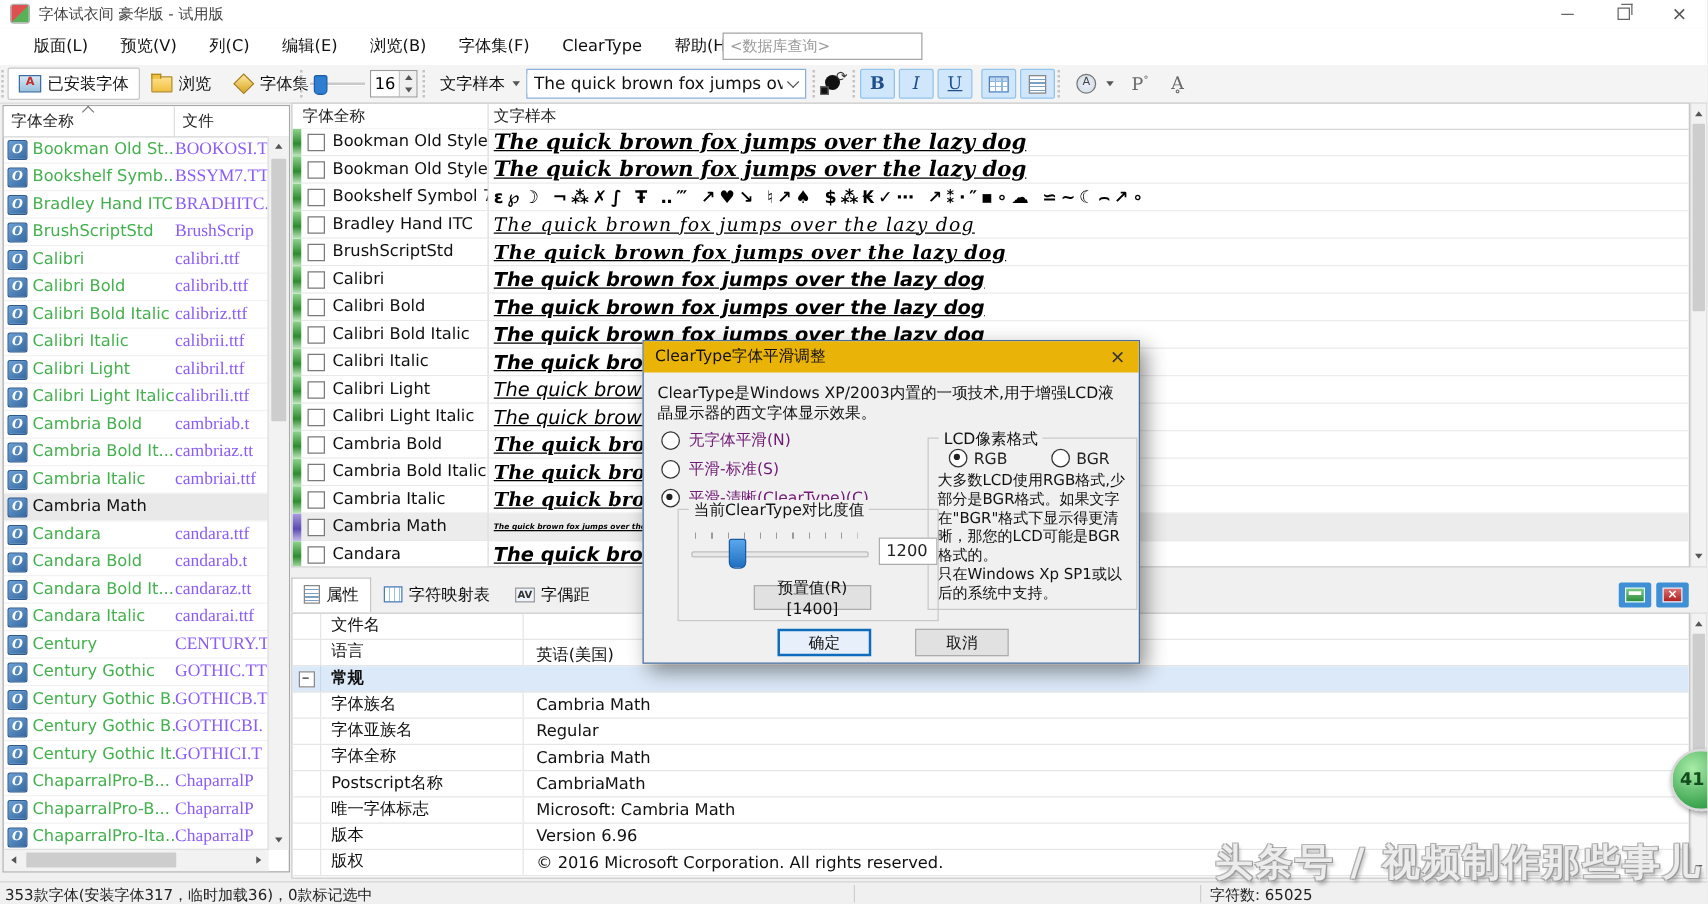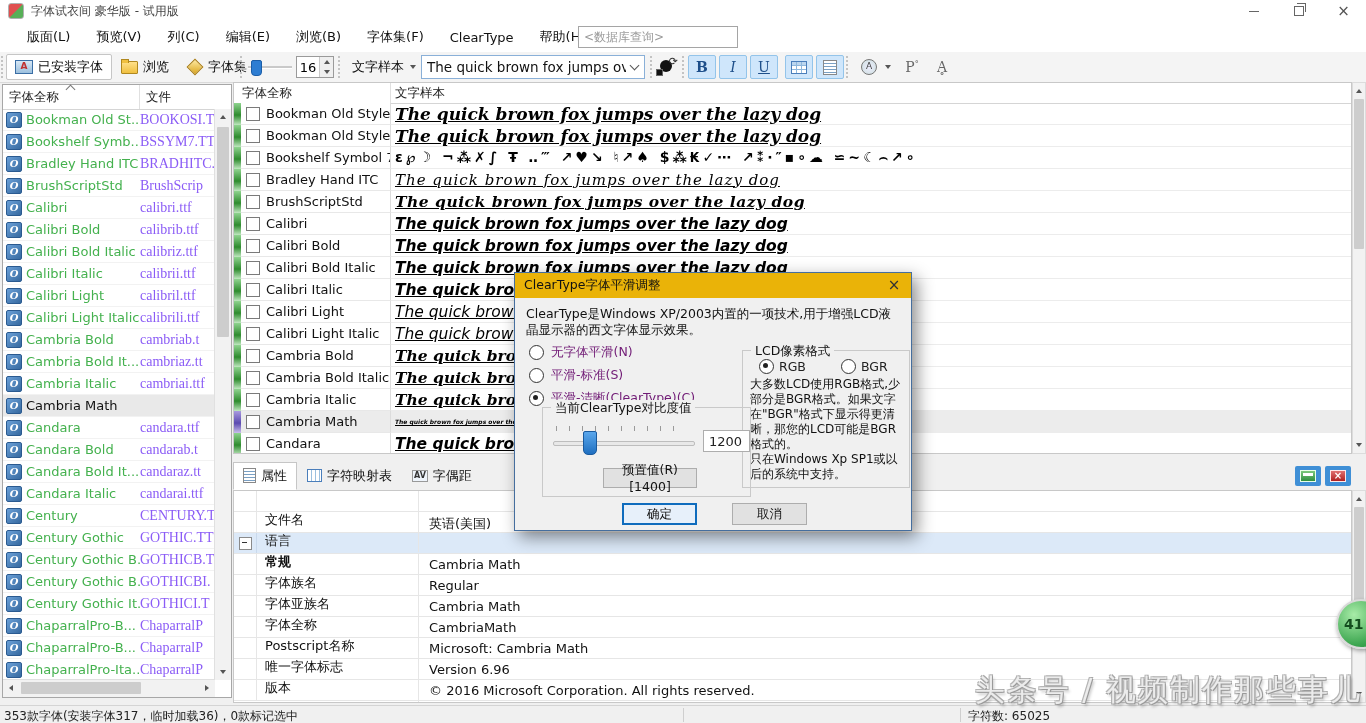--- a/index.html
+++ b/index.html
@@ -132,21 +132,21 @@
   .icn-av{font-size:8px;font-weight:bold;color:#333;border:1px solid #999;background:#eef4fb;padding:0 1px;line-height:10px;}
   .bp-winbtns{position:absolute;left:1295px;top:466px;display:flex;gap:4px;}
   .bp-winbtn{width:26px;height:20px;border-radius:2px;background:#3f8fd6;display:flex;align-items:center;justify-content:center;}
   .icn-green{width:16px;height:12px;background:linear-gradient(#7cc97c,#2f8f3f);border:1px solid #e8ffe8;box-sizing:border-box;position:relative;}
   .icn-green::after{content:"";position:absolute;left:2px;top:2px;right:2px;height:3px;background:#fff;}
   .icn-red{width:16px;height:12px;background:linear-gradient(#e07070,#b02020);border:1px solid #ffe8e8;box-sizing:border-box;
            color:#fff;font-size:10px;line-height:10px;text-align:center;font-weight:bold;}
   .prop-table{position:absolute;left:233px;top:490px;width:1119px;height:213px;background:#fff;border:1px solid #c8c8c8;box-sizing:border-box;overflow:hidden;}
   .prop-row{display:flex;height:21px;box-sizing:border-box;border-bottom:1px solid #e6e6e6;}
   .prop-exp{flex:none;width:23px;box-sizing:border-box;border-right:1px solid #e6e6e6;display:flex;align-items:center;justify-content:center;}
-  .prop-label{flex:none;width:162px;box-sizing:border-box;border-right:1px solid #e6e6e6;padding:20px 8px;font-size:13px;color:#111;white-space:nowrap;overflow:hidden;}
+  .prop-label{flex:none;width:162px;box-sizing:border-box;border-right:1px solid #e6e6e6;padding:0 8px;font-size:13px;color:#111;white-space:nowrap;overflow:hidden;}
   .prop-value{flex:1;padding:3px 10px;font-size:13px;color:#111;white-space:nowrap;overflow:hidden;}
   .prop-row.group{background:#dce9f8;}
   .prop-row.group .prop-label{font-weight:bold;border-right:none;}
   .prop-row.group .prop-exp{border-right:1px solid #c9d9ec;}
   .exp-box{width:11px;height:11px;border:1px solid #8a8a8a;background:#fff;position:relative;}
   .exp-box::after{content:"";position:absolute;left:2px;top:4.5px;width:5px;height:1px;background:#333;}
   .bp-vscroll{position:absolute;left:1352px;top:490px;width:14px;height:213px;background:#f2f2f2;border:1px solid #dcdcdc;box-sizing:border-box;}
 
   
   .statusbar{position:absolute;left:0;top:705px;width:100%;height:18px;background:#f0f0f0;border-top:1px solid #d4d4d4;font-size:12px;color:#222;}
@@ -179,21 +179,21 @@
   .slider-thumb{position:absolute;left:40px;top:23px;width:12px;height:22px;background:linear-gradient(#5aa7ec,#1f6fc0);
                 border:1px solid #1a5a9e;border-radius:2px 2px 5px 5px;}
   .contrast-value{position:absolute;left:160px;top:22px;width:40px;height:20px;background:#fff;border:1px solid #adadad;
                   font-size:13px;display:flex;align-items:center;padding-left:5px;}
   .btn{background:#e1e1e1;border:1px solid #adadad;font-size:12.5px;color:#111;display:flex;align-items:center;justify-content:center;box-sizing:border-box;font-family:inherit;}
   .preset-btn{position:absolute;left:60px;top:60px;width:94px;height:20px;}
   .ok-btn{position:absolute;left:107px;top:230px;width:75px;height:22px;background:#e7f0fa;border:2px solid #0f6cbd;}
   .cancel-btn{position:absolute;left:217px;top:230px;width:75px;height:22px;}
 
   
-  .watermark{position:absolute;right:4px;top:670px;z-index:40;font-size:30px;font-weight:normal;letter-spacing:2px;
+  .watermark{position:absolute;right:4px;top:670px;z-index:40;font-size:30px;font-weight:bold;letter-spacing:2px;
              color:#ececec;text-shadow:1px 1px 0 #9a9a9a,-1px -1px 0 #b5b5b5,1px -1px 0 #a8a8a8,-1px 1px 0 #a8a8a8,2px 3px 3px rgba(0,0,0,.25);
              white-space:nowrap;}
   .badge{position:absolute;left:1336px;top:599px;width:46px;height:46px;border-radius:50%;z-index:45;
          background:radial-gradient(circle at 35% 30%,#a8eca8,#3aa44e 70%,#2d8340);border:2px solid #d9d9d9;
          box-shadow:1px 2px 4px rgba(0,0,0,.35);display:flex;align-items:center;justify-content:flex-start;}
   .badge span{margin-left:6px;font-size:14px;font-weight:bold;color:#134d1e;}
 </style>
 </head>
 <body>
 

